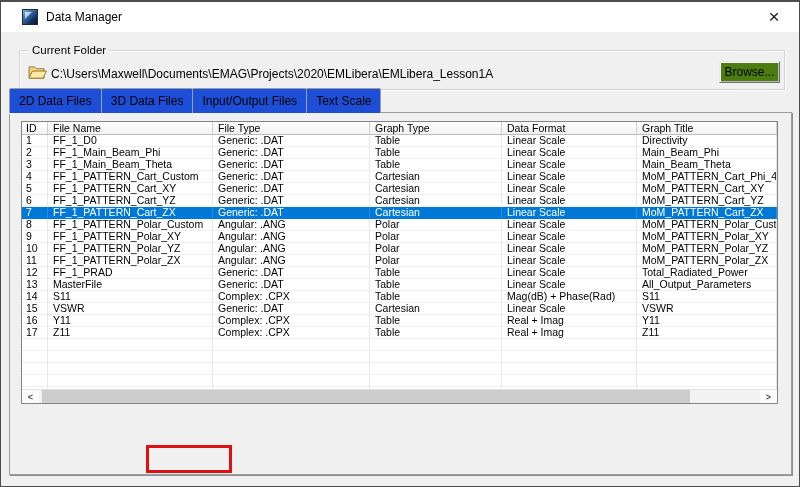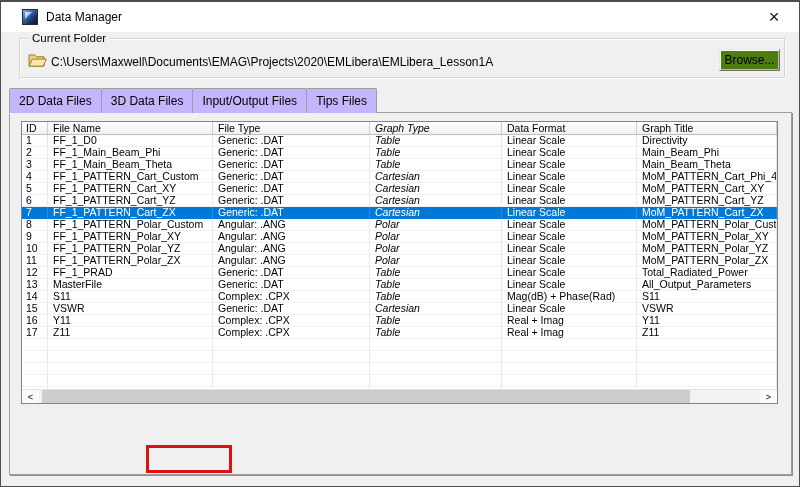--- a/index.html
+++ b/index.html
@@ -14,56 +14,56 @@
   #app-icon { position:absolute; left:21px; top:7px; width:16px; height:16px;
     background: linear-gradient(135deg,#7fb0e8 0%,#3a6fb0 35%,#15315e 70%,#0a1830 100%);
     border:1px solid #222a38; }
   #app-icon::after { content:""; position:absolute; left:2px; top:2px; width:7px; height:7px;
     background: linear-gradient(135deg,#dcecff, #6f9fd8); clip-path: polygon(0 0,100% 0,0 100%); }
   #title-text { position:absolute; left:45px; top:8px; font-size:12px; color:#000; }
   #close-btn { position:absolute; right:8px; top:0; width:34px; height:30px;
     display:flex; align-items:center; justify-content:center;
     font-size:19px; font-weight:300; color:#222; cursor:default; }
   
-  #folder-group { position:absolute; left:18px; top:36px; width:766px; height:40px;
+  #folder-group { position:absolute; left:18px; top:48px; width:766px; height:40px;
     border:1px solid #d4d4d4; box-shadow: 1px 1px 0 #fdfdfd, inset 1px 1px 0 #fdfdfd; }
   #folder-group-label { position:absolute; left:9px; top:-7px; background:#f0f0f0;
     padding:0 3px; font-size:11.5px; color:#000; }
   #folder-icon { position:absolute; left:8px; top:14px; width:19px; height:15px; }
   #folder-path { position:absolute; left:31px; top:16px; font-size:12px; color:#000; white-space:nowrap; }
   #browse-btn { position:absolute; right:4px; top:10px; width:61px; height:22px; }
   
   .btn { background:#4d7c0f; border:1px solid; border-color:#e9e9e9 #6e6e6e #6e6e6e #e9e9e9;
     box-shadow: inset 1px 1px 0 #ffffff, inset -1px -1px 0 #b9b9b9;
     font-family:"Liberation Sans",sans-serif; font-size:12px; color:#000;
     display:flex; align-items:center; justify-content:center; white-space:nowrap; }
   
   #tabbar { position:absolute; left:8px; top:86px; height:25px; display:flex; align-items:flex-end; z-index:3; }
   .tab { height:21px; padding:12px 9px; display:flex; align-items:center;
-    background:#c4b5fd; border:1px solid #9d9d9d; border-bottom:none;
+    background:#1d4ed8; border:1px solid #9d9d9d; border-bottom:none;
     border-radius:2px 2px 0 0; margin-right:-1px; font-size:12px; color:#000; }
   .tab.active { height:25px; position:relative; z-index:4; box-shadow:0 1px 0 #f0f0f0; }
   
   #tabpane { position:absolute; left:8px; top:110px; width:783px; height:363px;
     background:#f0f0f0; border:1px solid #9d9d9d; box-shadow:1px 1px 0 #8f8f8f; z-index:1; }
   
   #table-panel { position:absolute; left:11px; top:8px; width:757px; height:283px;
     border:1px solid #7e838c; background:#ffffff; display:flex; flex-direction:column; overflow:hidden; }
   #table-header { display:flex; height:13px; background:linear-gradient(#ffffff,#f1f1f1);
     border-bottom:1px solid #bdbdbd; flex:0 0 auto; }
   .hcell { font-size:10.5px; line-height:12px; color:#000; padding-left:5px;
     border-right:1px solid #cfcfcf; overflow:hidden; white-space:nowrap; }
   #table-rows { flex:1 1 auto; overflow:hidden; }
   .trow { display:flex; height:12px; background:#fff; }
   .tcell { font-size:10.5px; line-height:11.5px; color:#000; padding-left:5px;
     border-right:1px solid #e8e8e8; border-bottom:1px solid #f0f0f0;
     overflow:hidden; white-space:nowrap; }
   .trow.selected .tcell { background:#0078d7; color:#fff; border-right-color:#2a8adf; border-bottom-color:#0078d7; }
   .c0{width:26px; padding-left:4px;} .c1{width:165px;} .c2{width:157px;}
-  .c3{width:132px;font-style:italic;} .c4{width:135px;} .c5{flex:1;}
+  .c3{width:132px;} .c4{width:135px;} .c5{flex:1;}
   
   #hscroll { flex:0 0 14px; display:flex; background:#f2f2f2; border-top:1px solid #e2e2e2; }
   .scroll-arrow { width:17px; height:100%; background:#fbfbfb; display:flex; align-items:center;
     justify-content:center; font-size:9px; font-weight:bold; color:#4a4a4a; }
   #hscroll-thumb { width:648px; height:100%; background:#cdcdcd; margin-left:3px; }
   #hscroll-track { flex:1; }
   
   .action-btn { position:absolute; width:74px; height:19px; }
   #highlight-box { position:absolute; left:145px; top:443px; width:86px; height:28px;
     border:3px solid #dd1111; z-index:5; pointer-events:none; }
@@ -86,21 +86,21 @@
       <path d="M1 14 L4.5 6.5 L19.5 6.5 L16 14 Z" fill="#fbe8a6" stroke="#8e7531" stroke-width="1"></path>
     </svg>
     <div id="folder-path">C:\Users\Maxwell\Documents\EMAG\Projects\2020\EMLibera\EMLibera_Lesson1A</div>
     <button id="browse-btn" class="btn">Browse...</button>
   </div>
 
   <div id="tabbar">
       <div class="tab active">2D Data Files</div>
       <div class="tab">3D Data Files</div>
       <div class="tab">Input/Output Files</div>
-      <div class="tab">Tips Files</div>
+      <div class="tab">Text Scale</div>
     </div>
 
   <div id="tabpane">
     <div id="table-panel">
       <div id="table-header">
           <div class="hcell c0">ID</div>
           <div class="hcell c1">File Name</div>
           <div class="hcell c2">File Type</div>
           <div class="hcell c3">Graph Type</div>
           <div class="hcell c4">Data Format</div>

